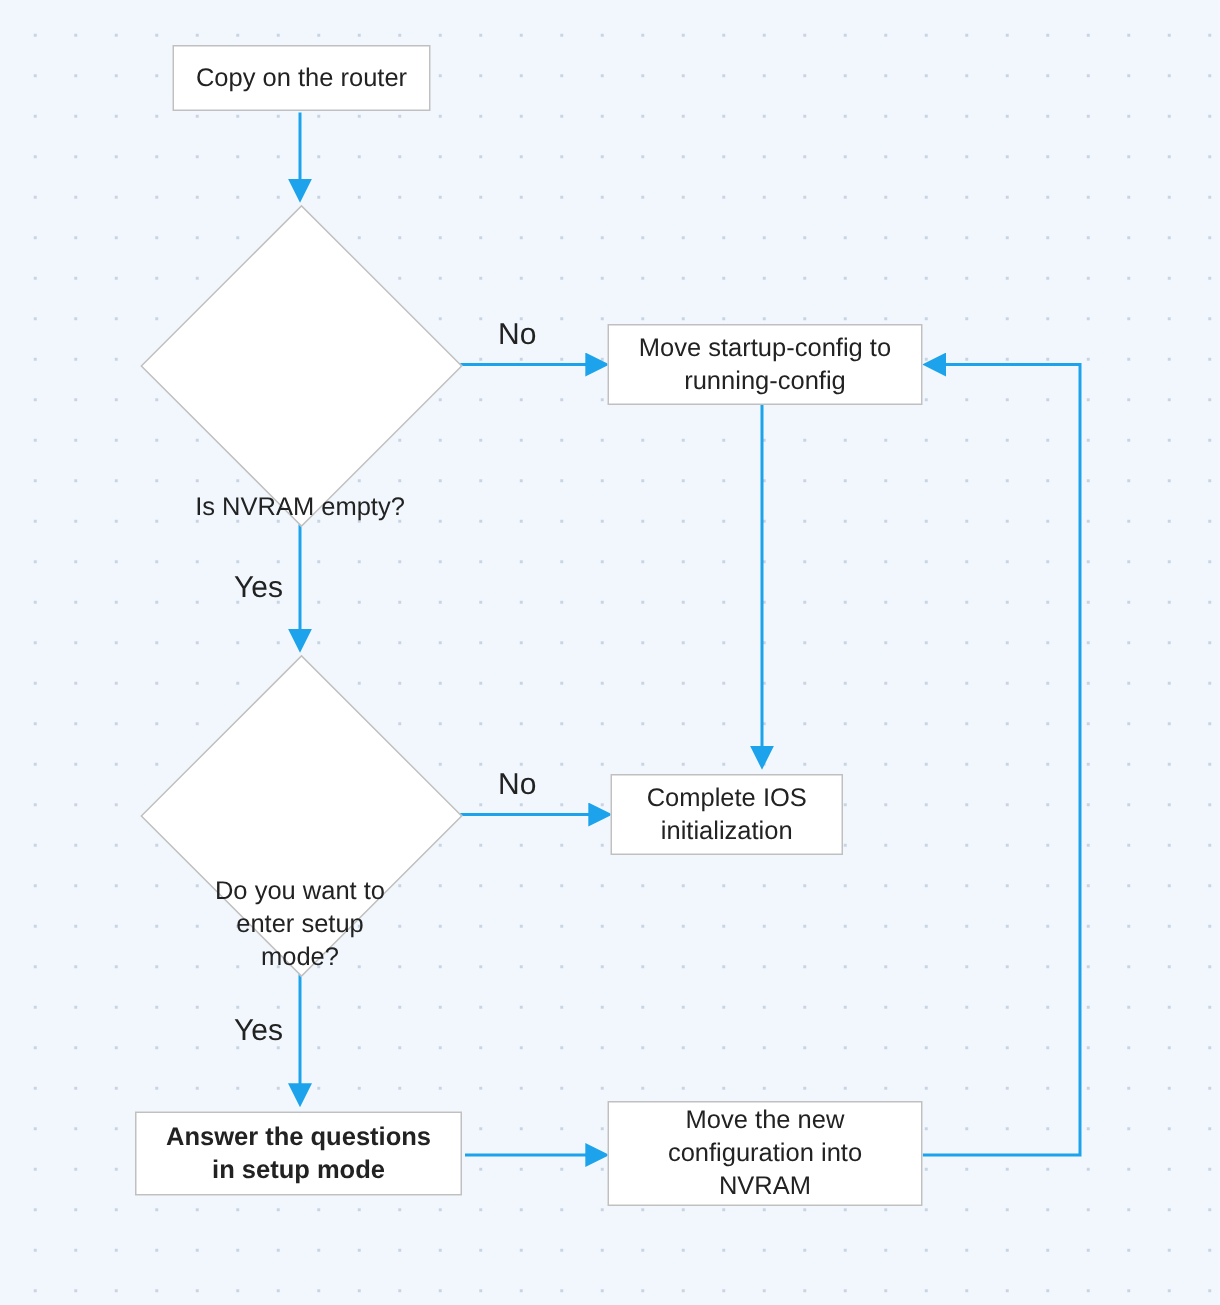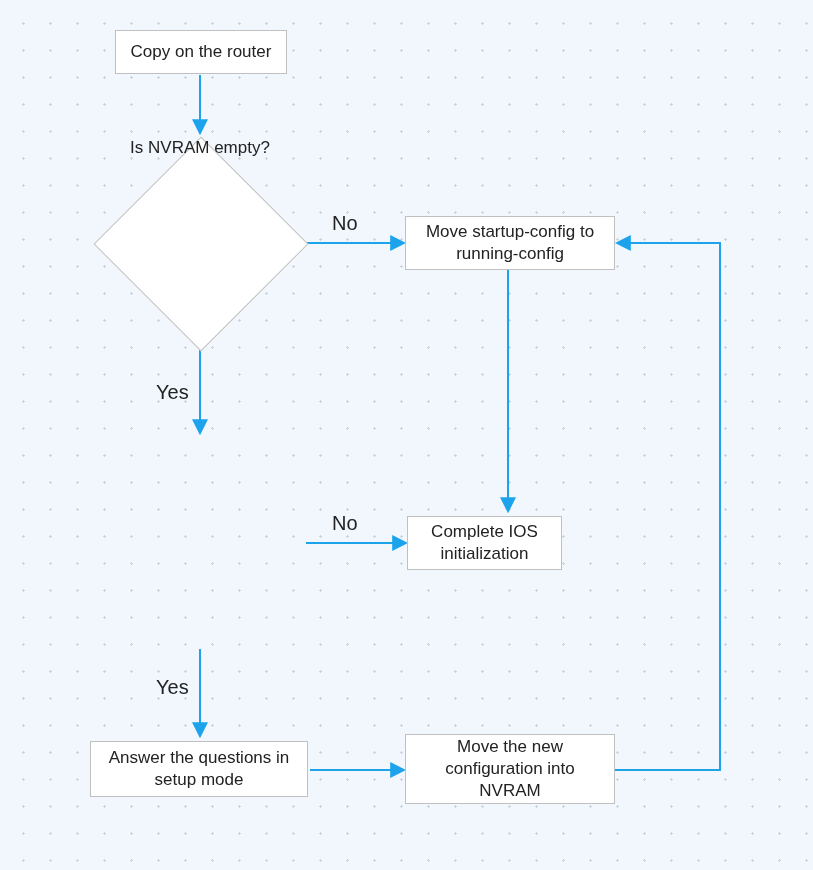--- a/index.html
+++ b/index.html
@@ -46,21 +46,21 @@
   .diamond-shape {
     position: absolute;
     background: #ffffff;
     border: 1px solid #c0c0c0;
     transform: rotate(45deg);
   }
   .diamond-text {
     position: absolute;
     inset: 0;
     display: flex;
-    align-items: flex-start;
+    align-items: flex-end;
     justify-content: center;
     text-align: center;
     font-size: 17px;
     line-height: 1.3;
     padding: 0 28px;
     box-sizing: border-box;
   }
   .edge-label {
     position: absolute;
     font-size: 20px;
@@ -107,26 +107,32 @@
     <div class="diamond-shape" style="left:31px; top:31px; width:150px; height:150px;"></div>
     <div class="diamond-text">
       <span>Is NVRAM empty?</span>
     </div>
   </div>
 
   <div class="node" style="left:405px; top:216px; width:210px; height:54px;">
     <span>Move startup-config to running-config</span>
   </div>
 
+  <div class="diamond-wrap" style="left:94px; top:437px; width:212px; height:212px;">
+    <div class="diamond-shape" style="left:31px; top:31px; width:150px; height:150px;"></div>
+    <div class="diamond-text" style="padding:0 40px;">
+      <span>Do you want to enter setup mode?</span>
+    </div>
+  </div>
 
   <div class="node" style="left:407px; top:516px; width:155px; height:54px;">
     <span>Complete IOS initialization</span>
   </div>
 
-  <div class="node" style="left:90px; top:741px; width:218px; height:56px;">
+  <div class="node" style="left:90px; top:741px; width:218px; height:56px;font-weight:bold;">
     <span>Answer the questions in setup mode</span>
   </div>
 
   <div class="node" style="left:405px; top:734px; width:210px; height:70px;">
     <span>Move the new configuration into NVRAM</span>
   </div>
 
   <div class="edge-label" style="left:332px; top:212px;">No</div>
   <div class="edge-label" style="left:156px; top:381px;">Yes</div>
   <div class="edge-label" style="left:332px; top:512px;">No</div>

